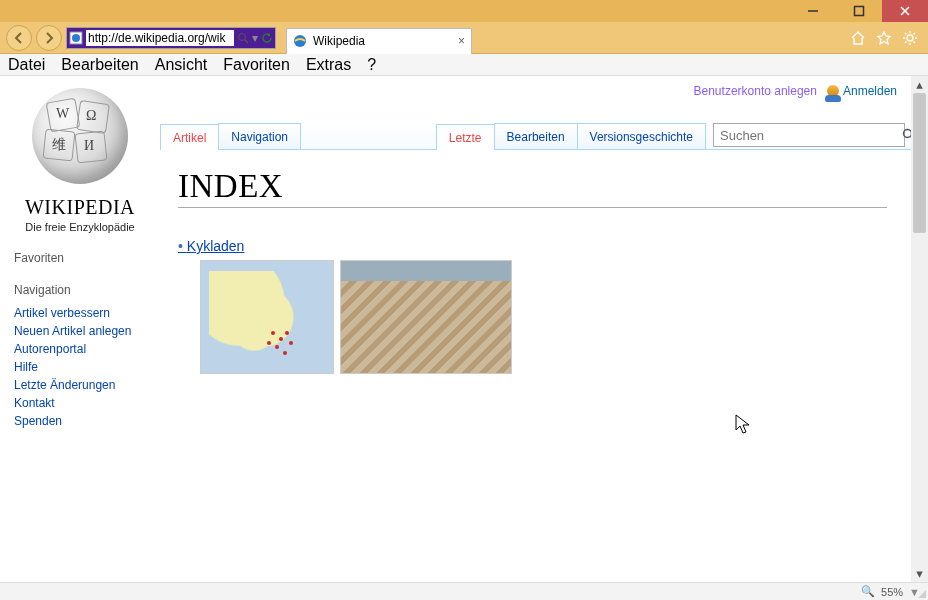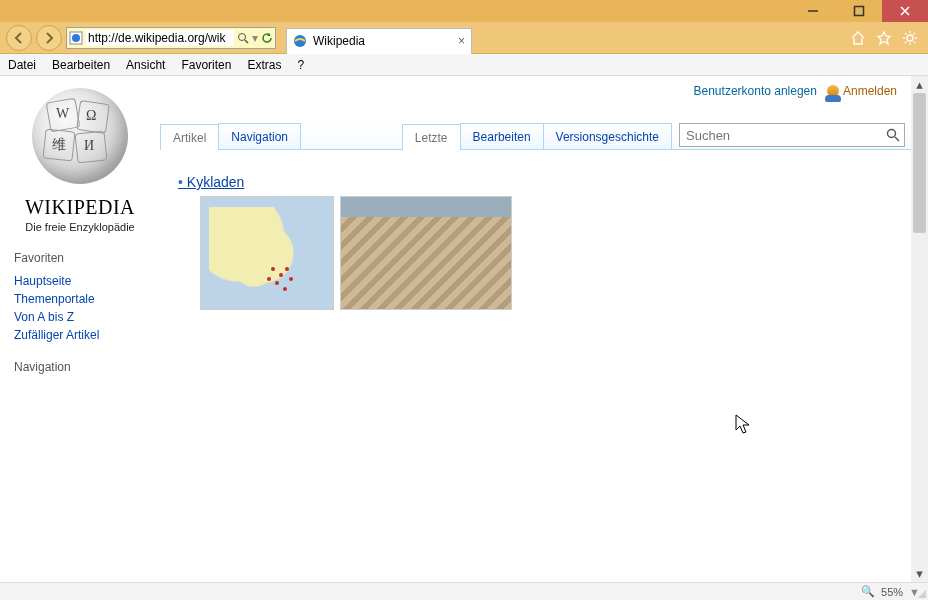--- a/index.html
+++ b/index.html
@@ -8,43 +8,43 @@
 
   
   .titlebar { height:22px; background:#E8B559; display:flex; justify-content:flex-end; align-items:stretch; }
   .titlebar .btn { width:46px; display:flex; align-items:center; justify-content:center; }
   .titlebar .close { background:#C75050; color:#fff; }
   .titlebar svg { display:block; }
 
   
   .addrbar { height:32px; background:#F0C679; display:flex; align-items:center; padding:0 6px; gap:4px; border-bottom:1px solid #D5AE5A; }
   .navcircle { width:26px; height:26px; border-radius:50%; background:#F4D189; border:1px solid #CDA54F; display:flex; align-items:center; justify-content:center; }
-  .addrbox { flex:0 0 210px; height:22px; background:#fef9c3; border:1px solid #a0a0a0; display:flex; align-items:center; font-size:12px; padding:0 2px; gap:3px; }
+  .addrbox { flex:0 0 210px; height:22px; background:#4c1d95; border:1px solid #a0a0a0; display:flex; align-items:center; font-size:12px; padding:0 2px; gap:3px; }
   .addrbox input { border:none; outline:none; flex:1; font-size:12px; width:100%; }
   .tabstrip { display:flex; align-items:flex-end; height:32px; margin-left:6px; }
   .tab { width:186px; height:26px; background:#fff; border:1px solid #bbb; border-bottom:none; display:flex; align-items:center; padding:0 6px; gap:6px; font-size:12px; }
   .tab .x { margin-left:auto; color:#666; }
   .addr-right { margin-left:auto; display:flex; gap:10px; padding-right:4px; }
   .addr-right svg { display:block; }
 
   
-  .menubar { height:22px; background:#f5f5f5; border-bottom:1px solid #ddd; display:flex; align-items:center; padding:0 8px; gap:16px; font-size:12px; }
+  .menubar { height:22px; background:#f5f5f5; border-bottom:1px solid #ddd; display:flex; align-items:center; padding:0 8px; gap:16px; font-size:16px; }
 
   
   .viewport { position:relative; height:506px; overflow:hidden; background:#fff; }
   .vscroll { position:absolute; right:0; top:0; bottom:0; width:17px; background:#f0f0f0; display:flex; flex-direction:column; align-items:center; }
   .vscroll .arrow { height:17px; width:17px; display:flex; align-items:center; justify-content:center; color:#555;}
   .vscroll .track { flex:1; width:17px; background:#f0f0f0; position:relative; }
   .vscroll .thumb { position:absolute; left:2px; right:2px; top:0; height:140px; background:#c7c7c7; border-radius:2px; }
 
   .page { position:absolute; left:0; right:17px; top:0; bottom:0; }
 
   
   .userlinks { display:flex; justify-content:flex-end; gap:10px; padding:8px 14px 0 0; font-size:12px; }
-  .userlinks a { color:#0369a1; text-decoration:none; }
+  .userlinks a { color:#8b5cf6; text-decoration:none; }
   .userlinks .person { display:inline-flex; align-items:center; gap:4px; }
   .persicon { width:12px; height:12px; background:linear-gradient(#f7b955,#d08400); border-radius:50%; position:relative; }
   .persicon::after { content:""; position:absolute; left:-2px; right:-2px; bottom:-5px; height:7px; background:#3a7ac8; border-radius:4px 4px 2px 2px; }
 
   
   .sidebar { position:absolute; left:0; top:0; width:160px; padding:10px 0 0 0; }
   .globe { width:120px; height:108px; margin:0 auto; position:relative; }
   .globe .ball { width:96px; height:96px; border-radius:50%; background:radial-gradient(circle at 35% 30%, #fafafa, #d8d8d8 60%, #bcbcbc); position:absolute; left:12px; top:2px; box-shadow: inset -6px -8px 16px rgba(0,0,0,.25); }
   .globe .piece { position:absolute; border:1px solid #999; background:transparent; }
   .globe .p1 { width:30px; height:30px; left:28px; top:14px; border-radius:4px; transform:rotate(-10deg);}
@@ -60,29 +60,29 @@
   .sidesection ul { list-style:none; margin:0; padding:0 0 0 4px; }
   .sidesection li { margin:3px 0; }
   .sidesection a { color:#0645AD; text-decoration:none; font-size:12px; }
 
   
   .maincol { position:absolute; left:160px; right:0; top:44px; }
   .pagetabs { display:flex; align-items:flex-end; height:30px; border-bottom:1px solid #a7d7f9; background:linear-gradient(#fff,#f6fbff); }
   .pagetabs .group { display:flex; }
   .pagetabs .spacer { flex:1; }
   .pagetabs .ptab { padding:6px 12px 5px; border:1px solid #a7d7f9; border-bottom:none; background:#fff; margin-right:-1px; font-size:12px; }
-  .pagetabs .ptab.selected { color:#737373; position:relative; top:1px;}
+  .pagetabs .ptab.selected { color:#ef4444; position:relative; top:1px;}
   .pagetabs .ptab.link { color:#0645AD; background:linear-gradient(#fff,#eef6fc);}
-  .searchwrap { margin-left:8px; display:flex; align-items:center; height:24px; border:1px solid #aaa; background:#fff; width:226px; margin-bottom:2px; margin-right:6px;}
+  .searchwrap { margin-left:8px; display:flex; align-items:center; height:24px; border:1px solid #aaa; background:#fff; width:192px; margin-bottom:2px; margin-right:6px;}
   .searchwrap input { border:none; outline:none; flex:1; padding:0 6px; font-size:13px; background:transparent;}
   .searchwrap .mag { width:22px; display:flex; align-items:center; justify-content:center; color:#666;}
 
   .article { padding:18px 24px 0 18px; }
   .article h1 { font-family:"Linux Libertine","Times New Roman",serif; font-weight:normal; font-size:33px; margin:0 0 4px 0; letter-spacing:0.5px; border-bottom:1px solid #aaa; padding-bottom:2px;}
-  .entry { margin-top:6px;}
+  .entry { margin-top:30px;}
   .entry .bullet { color:#0645AD; font-size:14px; }
   .entry .bullet::before { content:"• "; color:#3b6fbf; }
   .thumbs { display:flex; gap:6px; margin-top:6px; padding-left:22px;}
   .thumb { border:1px solid #ccc; background:#eee; }
   .thumb.map { width:134px; height:114px; background:linear-gradient(#bcd3e8,#bcd3e8); position:relative; overflow:hidden;}
   .thumb.map::before { content:""; position:absolute; left:8px; top:10px; width:100px; height:84px; background:radial-gradient(circle at 30% 35%,#f2edb0 0 50%, transparent 52%), radial-gradient(circle at 55% 55%,#f2edb0 0 40%, transparent 42%), radial-gradient(circle at 45% 70%,#f2edb0 0 25%, transparent 27%);}
   .thumb.map .dot { position:absolute; width:4px; height:4px; background:#cc2a2a; border-radius:50%; }
   .thumb.city { width:172px; height:114px; background:linear-gradient( to bottom,#9aaebc 0 18%, #b9a07e 18% 100%); position:relative; overflow:hidden;}
   .thumb.city::after{content:"";position:absolute;inset:18% 0 0 0;background:repeating-linear-gradient(135deg,#cbb99a 0 6px,#b79d77 6px 12px),repeating-linear-gradient(0deg,rgba(0,0,0,.04) 0 3px,transparent 3px 6px);}
   .thumb.windmills { width:172px; height:114px; background:linear-gradient(#6d7f90 0 35%,#c7b6a0 35% 78%,#8e7a60 78% 100%); position:relative;}
@@ -193,51 +193,54 @@
 </div>
 
 <div class="viewport">
 
   <div class="page">
 
     <div class="userlinks">
       <a href="#">Benutzerkonto anlegen</a>
       <span class="person">
         <span class="persicon"></span>
-        <a href="#" style="color:#a16207">Anmelden</a>
+        <a href="#" style="color:#0369a1">Anmelden</a>
       </span>
     </div>
 
     <div class="sidebar">
       <div class="globe">
         <div class="ball"></div>
         <div class="piece p1"></div>
           <div class="piece p2"></div>
           <div class="piece p3"></div>
           <div class="piece p4"></div>
         <span class="letter" style="left:36px;top:20px;">W</span>
         <span class="letter" style="left:66px;top:22px;">Ω</span>
         <span class="letter" style="left:32px;top:50px;">维</span>
         <span class="letter" style="left:64px;top:52px;">И</span>
       </div>
       <div class="wordmark">WIKIPEDIA</div>
       <div class="tagline">Die freie Enzyklopädie</div>
 
       <div class="sidesection">
         <h3>Favoriten</h3>
-        <ul>
-          <li><a href="#">Hauptseite</a></li>
-          <li><a href="#">Themenportale</a></li>
-          <li><a href="#">Von A bis Z</a></li>
-          <li><a href="#">Zufälliger Artikel</a></li>
-        </ul>
       </div>
 
       <div class="sidesection">
         <h3>Navigation</h3>
+        <ul>
+          <li><a href="#">Artikel verbessern</a></li>
+          <li><a href="#">Neuen Artikel anlegen</a></li>
+          <li><a href="#">Autorenportal</a></li>
+          <li><a href="#">Hilfe</a></li>
+          <li><a href="#">Letzte Änderungen</a></li>
+          <li><a href="#">Kontakt</a></li>
+          <li><a href="#">Spenden</a></li>
+        </ul>
       </div>
     </div>
 
     <div class="maincol">
       <div class="pagetabs">
         <div class="group">
           <div class="ptab selected">Artikel</div>
           <div class="ptab link">Navigation</div>
         </div>
         <div class="spacer"></div>
@@ -251,20 +254,21 @@
           <span class="mag">
             <svg width="14" height="14">
                 <circle cx="5.5" cy="5.5" r="4" fill="none" stroke="#555" stroke-width="1.5"></circle>
                 <line x1="9" y1="9" x2="13" y2="13" stroke="#555" stroke-width="1.5"></line>
               </svg>
           </span>
         </div>
       </div>
 
       <div class="article">
+        <h1>INDEX</h1>
 
         <div class="entry">
           <a href="#" class="bullet">Kykladen</a>
           <div class="thumbs">
             <div class="thumb map">
               <span class="dot" style="left:70px;top:70px"></span>
               <span class="dot" style="left:78px;top:76px"></span>
               <span class="dot" style="left:84px;top:70px"></span>
               <span class="dot" style="left:74px;top:84px"></span>
               <span class="dot" style="left:88px;top:80px"></span>

